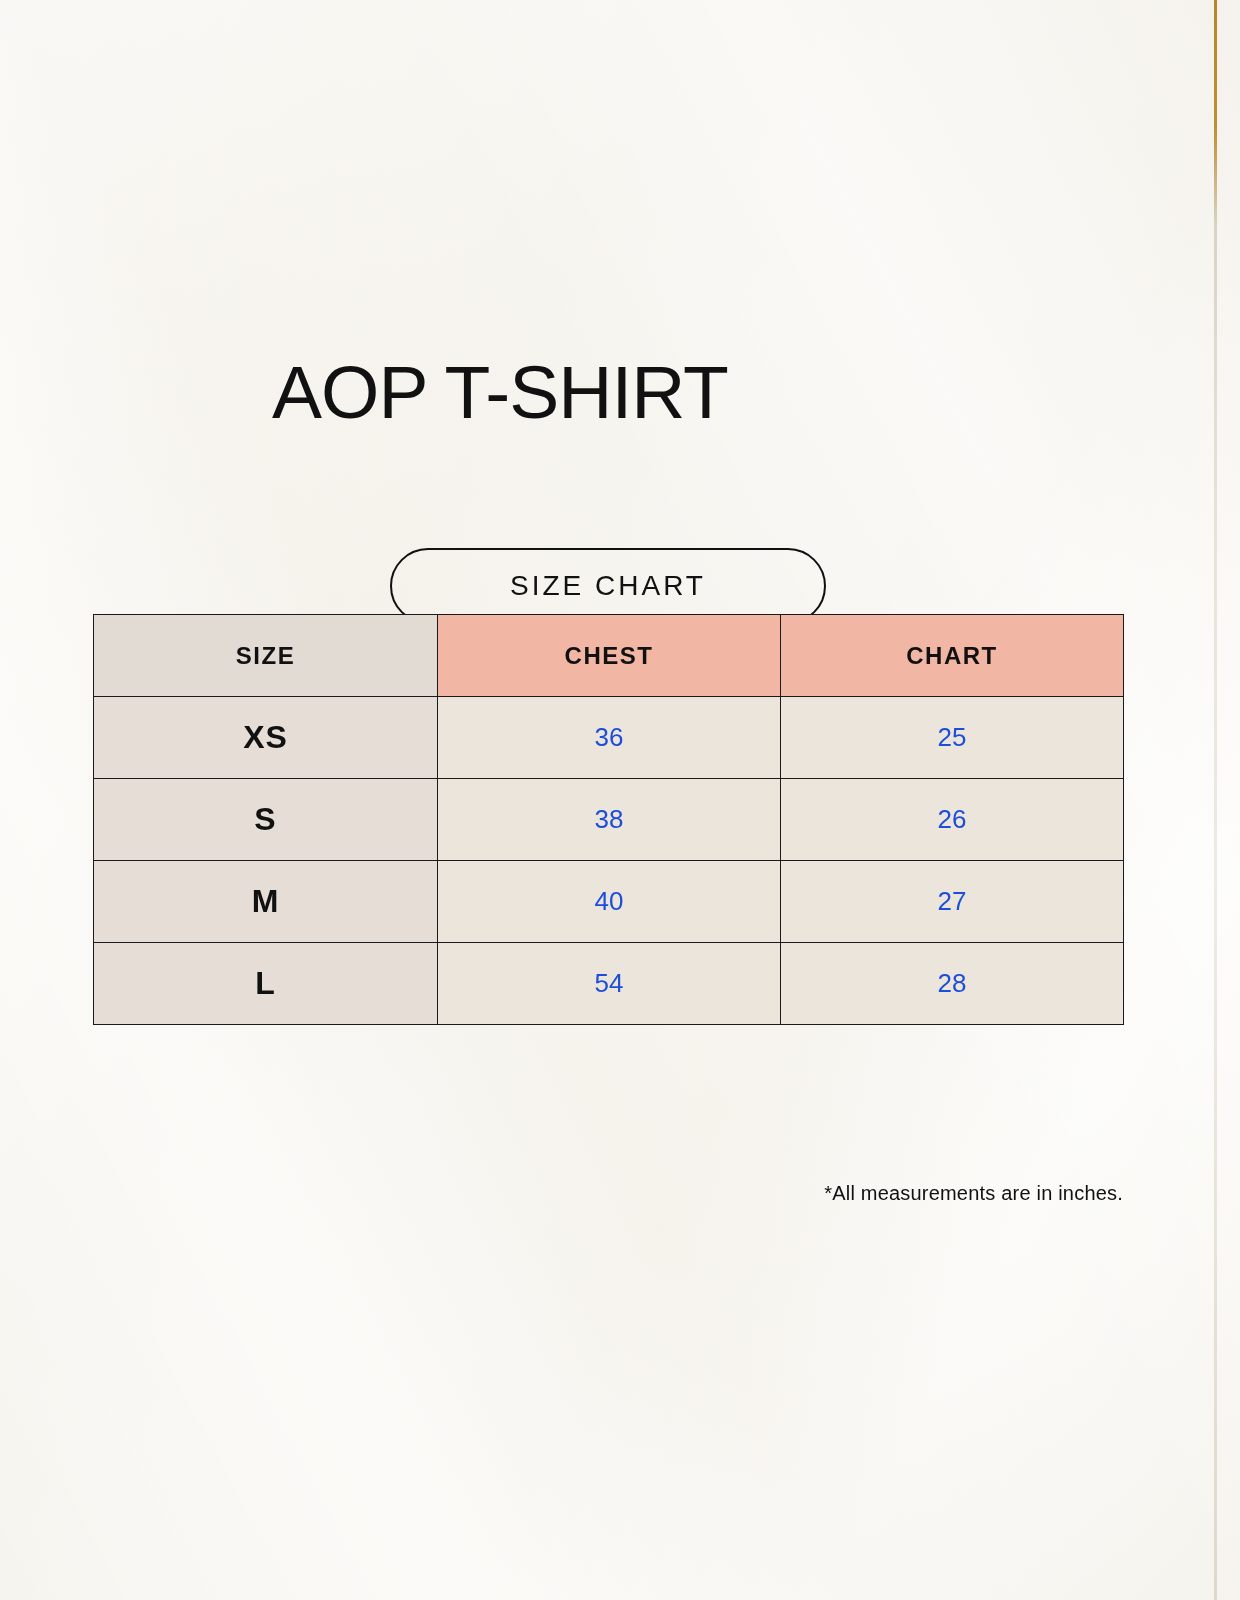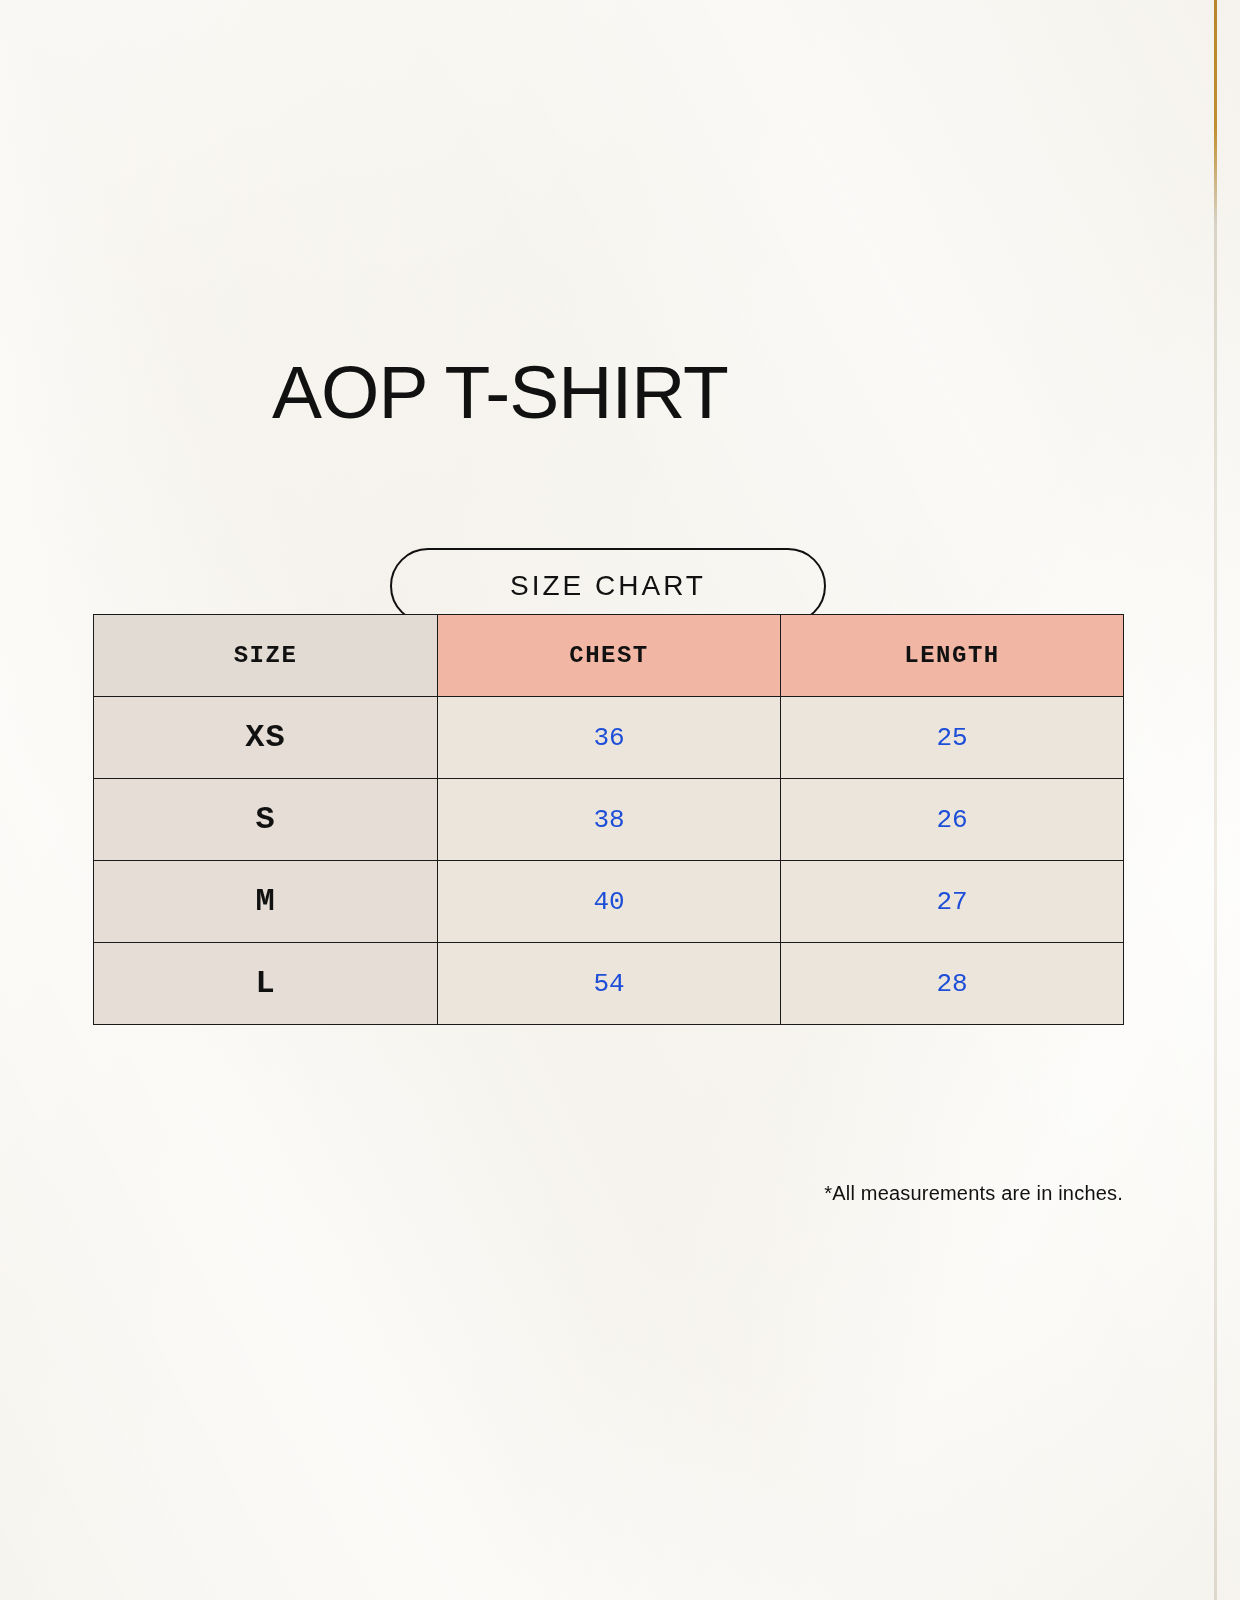--- a/index.html
+++ b/index.html
@@ -114,21 +114,20 @@
     position: absolute;
     left: 93px;
     top: 614px;
     width: 1030px;
   }
 
   table.size-table {
     border-collapse: collapse;
     width: 1030px;
     table-layout: fixed;
-    font-family: Liberation Mono, monospace;
   }
   table.size-table th,
   table.size-table td {
     border: 1px solid #1a1a1a;
     height: 81px;
     text-align: center;
     vertical-align: middle;
     padding: 0;
   }
 
@@ -197,21 +196,21 @@
       <table class="size-table">
         <colgroup>
           <col class="col-size">
           <col class="col-chest">
           <col class="col-length">
         </colgroup>
         <thead>
           <tr>
             <th class="h-size">SIZE</th>
             <th class="h-measure">CHEST</th>
-            <th class="h-measure">LENGTH</th>
+            <th class="h-measure">CHART</th>
           </tr>
         </thead>
         <tbody>
           <tr>
             <td class="c-size">XS</td>
             <td class="c-val">36</td>
             <td class="c-val">25</td>
           </tr>
           <tr>
             <td class="c-size">S</td>

